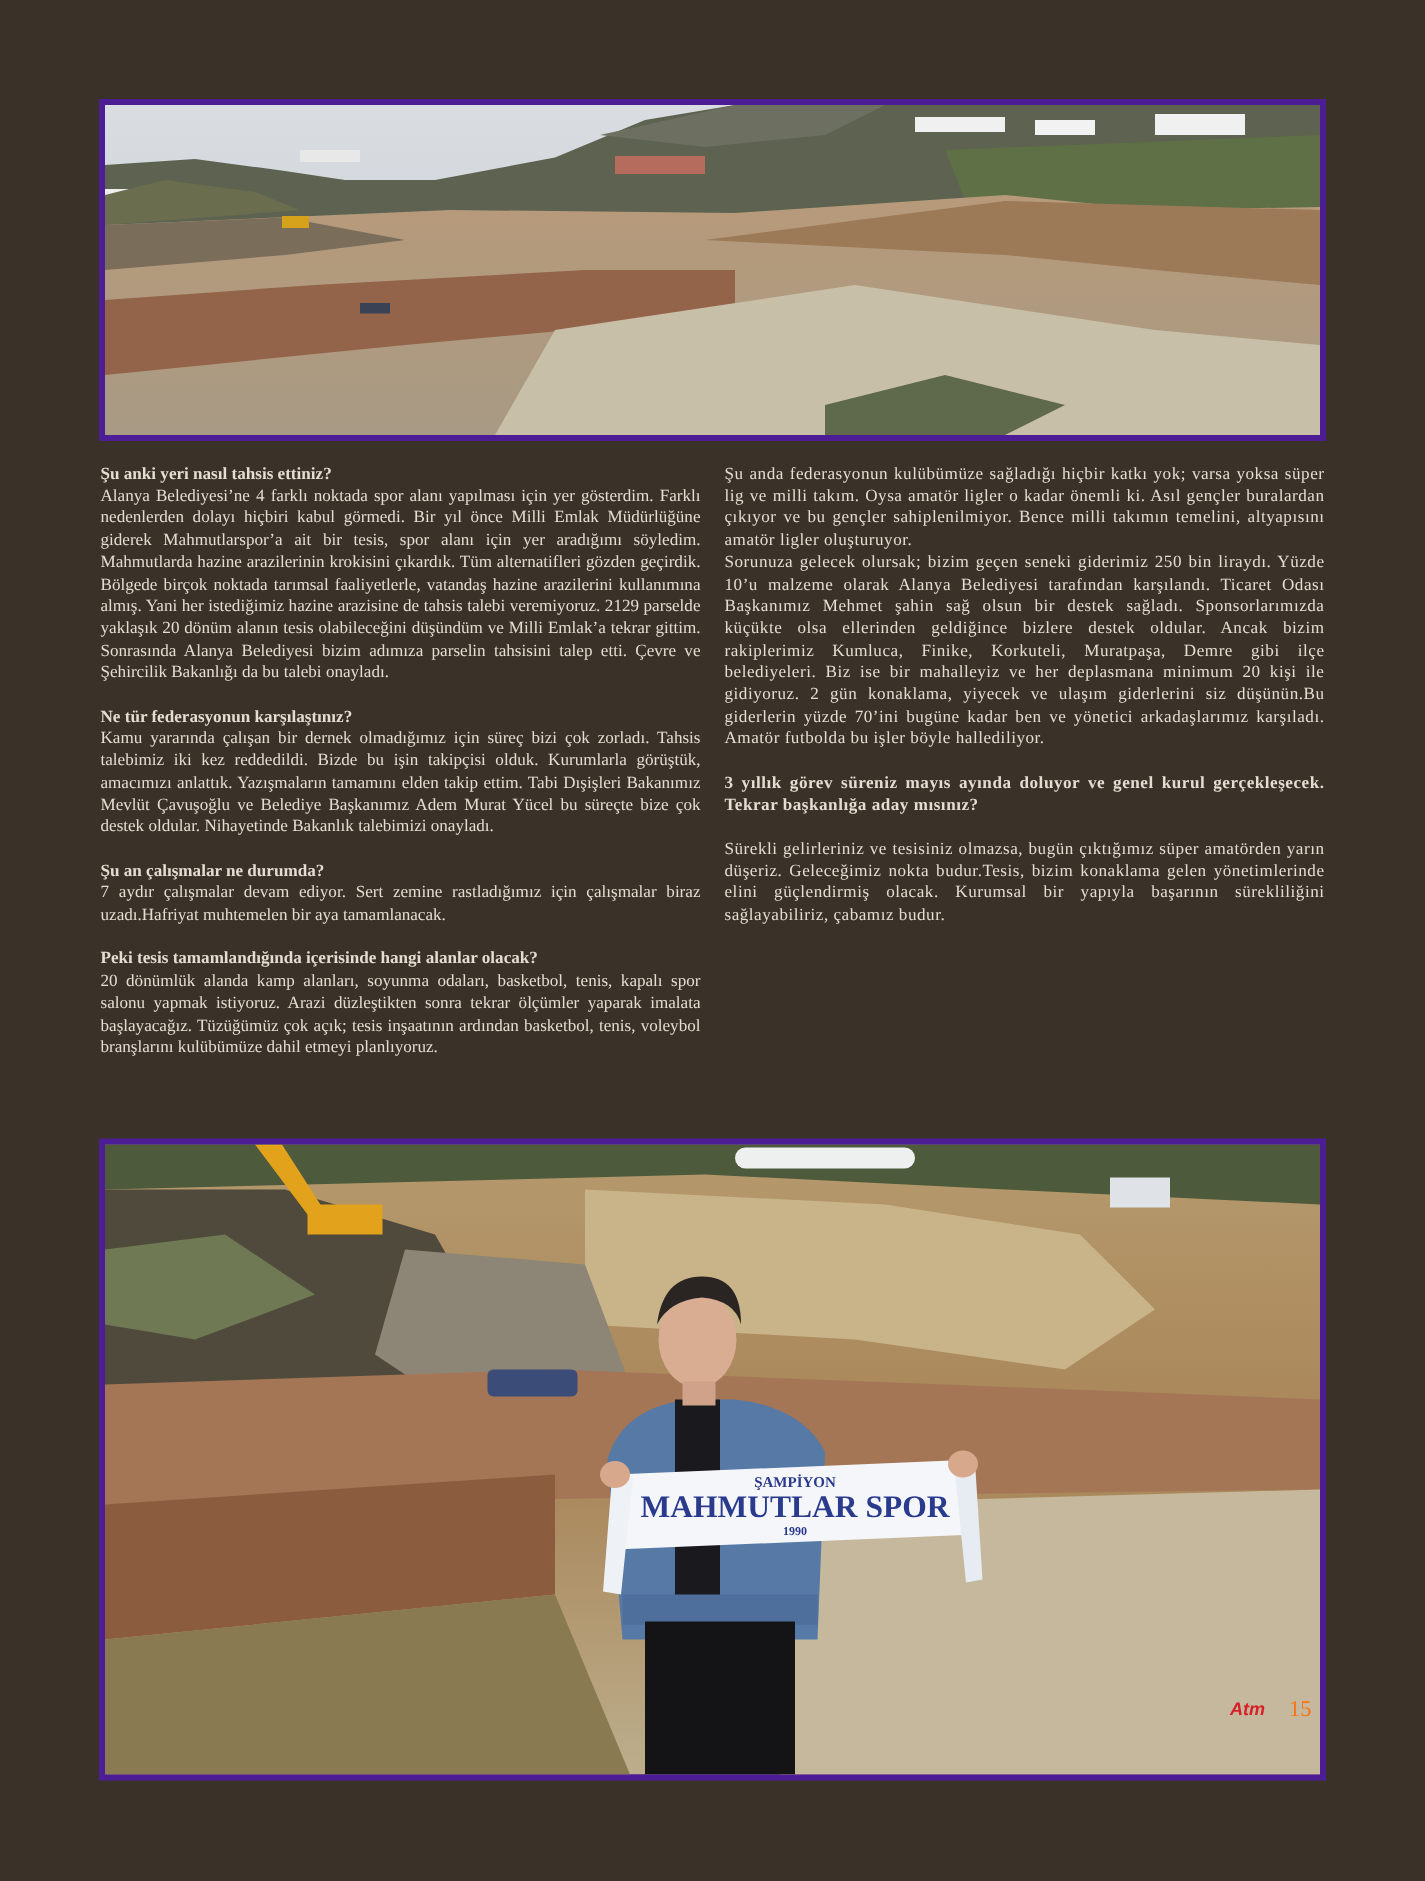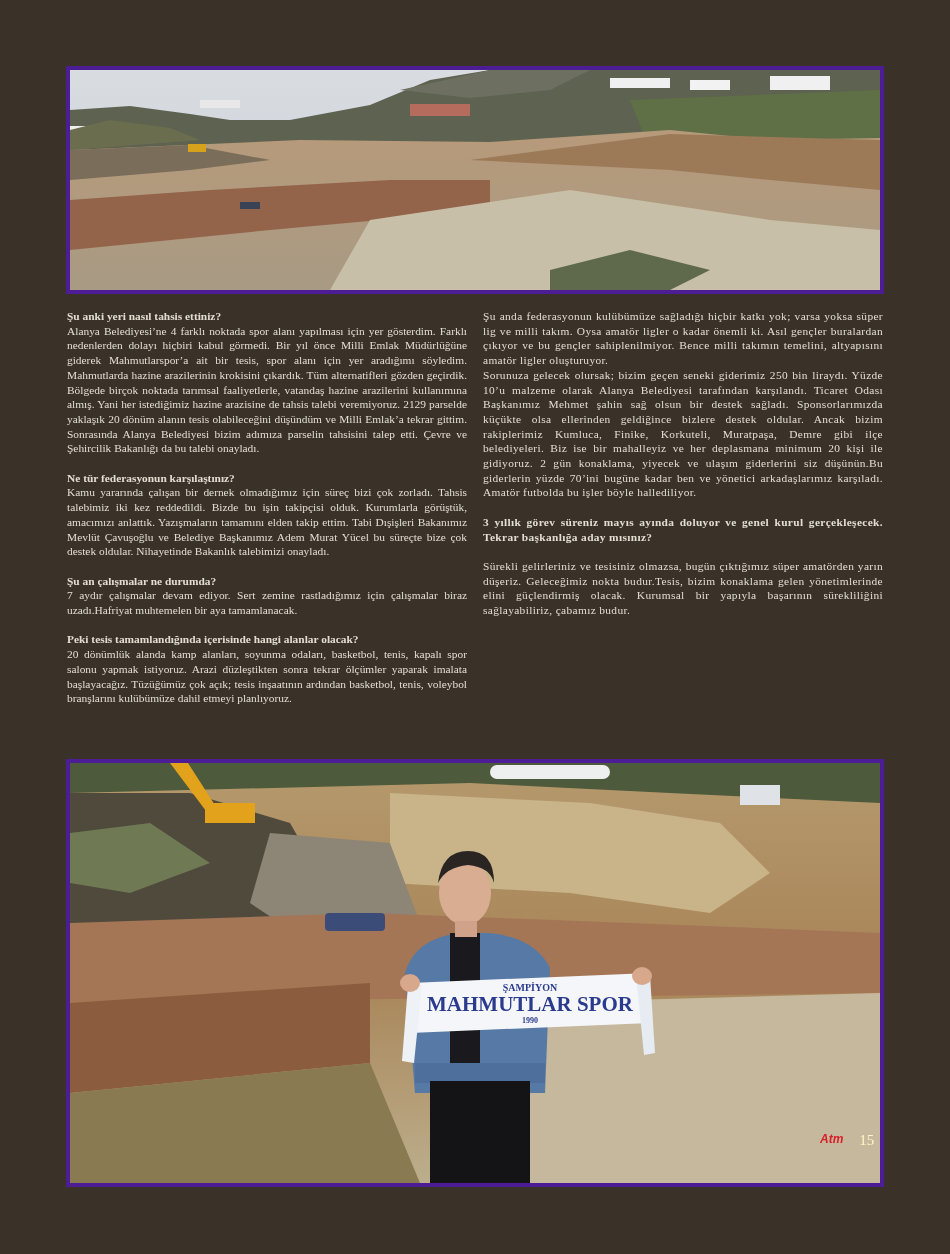--- a/index.html
+++ b/index.html
@@ -18,21 +18,21 @@
   }
   #col-left { left:67px; width:400px; }
   #col-right { left:483px; width:400px; letter-spacing:0.35px; }
   .q { font-weight:bold; margin:0; }
   .a { margin:0; }
   .block { margin-bottom:14.7px; }
   .page-num {
     position:absolute; left:820px; top:1132px; display:flex; align-items:flex-start; gap:16px;
   }
   .logo { color:#d8202a; font-weight:bold; font-style:italic; font-size:12px; font-family:"Liberation Sans",sans-serif; }
-  .num { font-size:15px; color:#fef9c3; }
+  .num { font-size:15px; color:#f97316; }
   .scarf-text { font-family:"Liberation Serif",serif; font-weight:bold; fill:#2a3a8c; }
 </style>
 </head>
 <body>
 
 <div class="photo-frame" id="photo-top">
   <svg viewBox="0 0 810 220" preserveAspectRatio="none">
     <defs>
       <linearGradient id="skyT" x1="0" y1="0" x2="0" y2="1">
         <stop offset="0" stop-color="#d9dde2"></stop>

